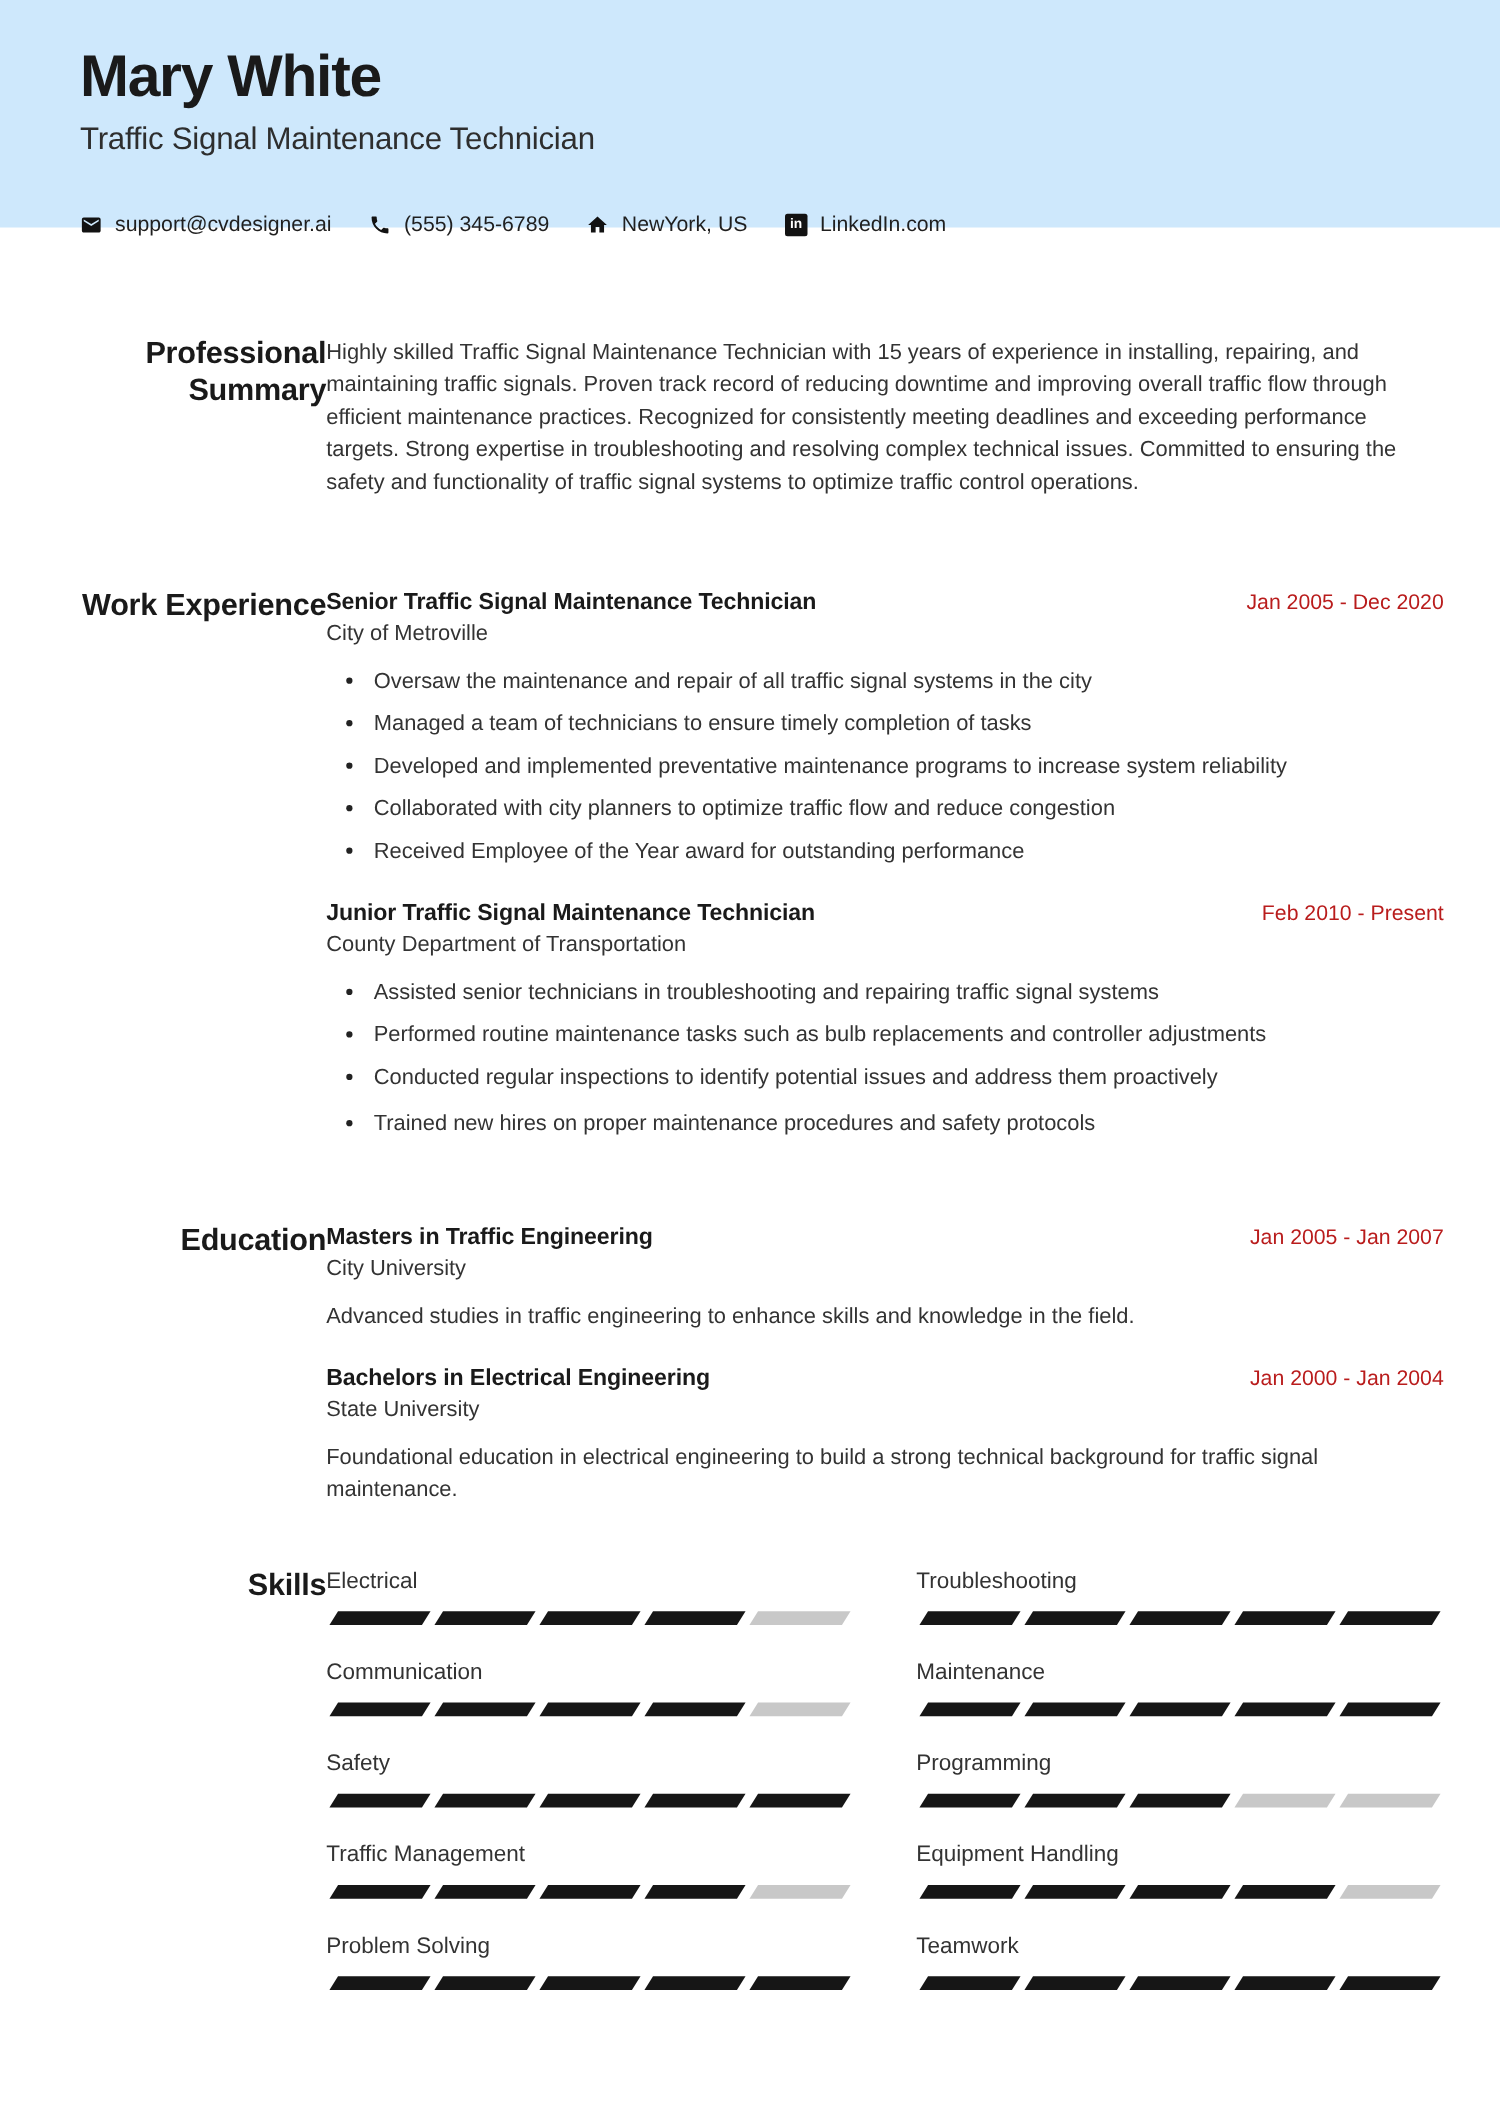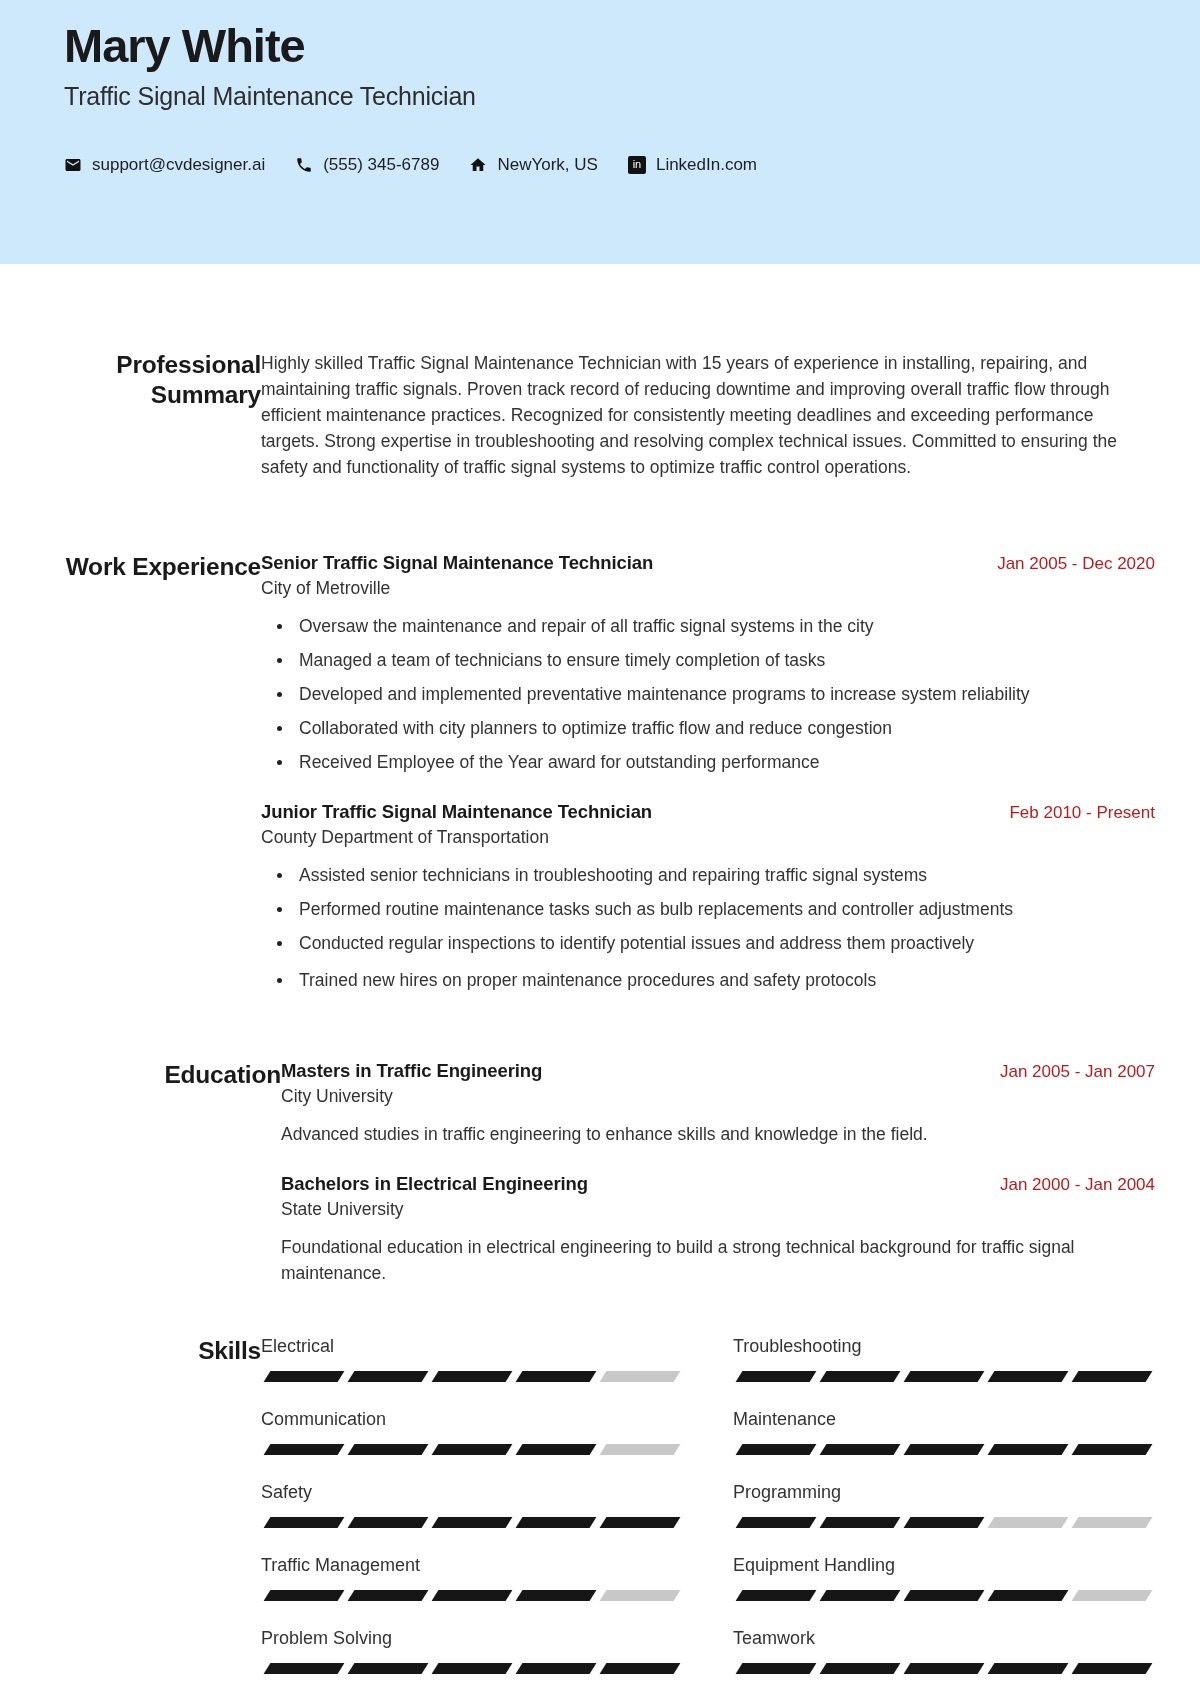--- a/index.html
+++ b/index.html
@@ -14,49 +14,49 @@
   *{margin:0;padding:0;box-sizing:border-box;}
   html,body{background:#ffffff;}
   body{
     width:1200px;height:1684px;overflow:hidden;
     font-family:"Liberation Sans","DejaVu Sans",sans-serif;
     color:var(--text-body);
   }
   
   .header{
     background:var(--header-bg);
-    height:264px;
-    padding:21px 64px 0 64px;
+    height:182px;
+    padding:36px 64px 0 64px;
   }
   .name{
     font-size:47px;font-weight:700;color:var(--text-dark);
     letter-spacing:-1px;line-height:1.08;
   }
   .job-title{
     font-size:25px;color:#2e2e2e;margin-top:10px;letter-spacing:-0.2px;
   }
   .contacts{
     display:flex;align-items:center;gap:30px;margin-top:44px;
     font-size:17px;color:#1f1f1f;
   }
   .contact{display:flex;align-items:center;gap:10px;}
   .cicon{width:18px;height:18px;color:#121212;flex:0 0 auto;display:block;}
   .li-badge{
     width:18px;height:18px;background:#121212;color:#ffffff;border-radius:2px;
-    font-size:11px;font-weight:400;display:flex;align-items:center;justify-content:center;
+    font-size:11px;font-weight:700;display:flex;align-items:center;justify-content:center;
     line-height:1;flex:0 0 auto;
   }
   
   .section{
     display:grid;grid-template-columns:197px 1fr;
     padding:0 45px 0 64px;
   }
   .sec-summary{margin-top:86px;}
   .sec-experience{margin-top:72px;}
-  .sec-education{margin-top:58px;margin-left:20px;}
+  .sec-education{margin-top:58px;}
   .sec-skills{margin-top:50px;}
   h2{
     font-size:24.5px;font-weight:700;color:var(--text-dark);
     text-align:right;line-height:30px;letter-spacing:-0.2px;
   }
   .content{min-width:0;}
   .para{font-size:17.5px;line-height:26px;color:var(--text-body);}
   
   .entry{margin-top:0;}
   .entry + .entry{margin-top:26px;}

